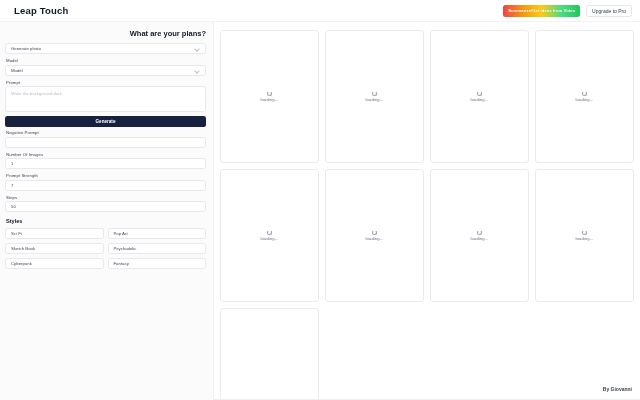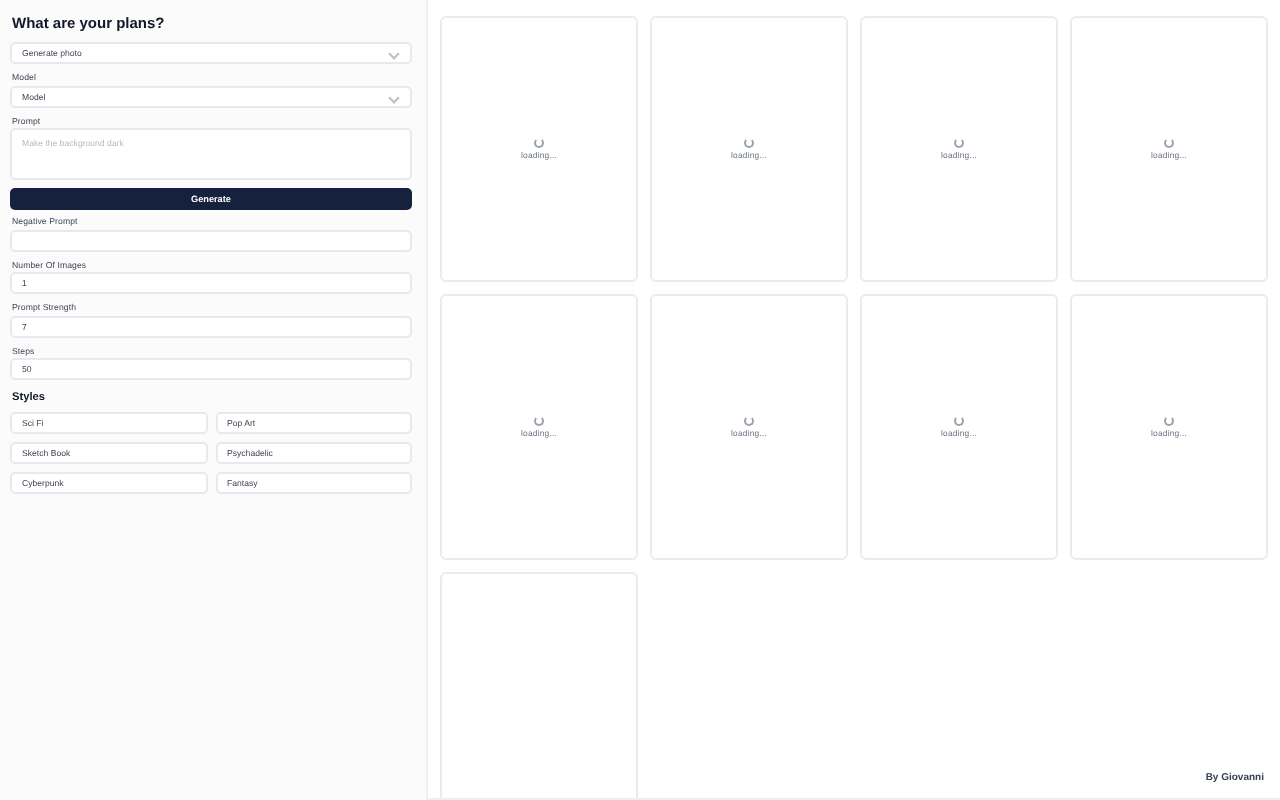--- a/index.html
+++ b/index.html
@@ -56,20 +56,21 @@
   .panel {
     width: 214px; flex: 0 0 214px;
     background: #fbfbfc;
     border-right: 1px solid #eef0f2;
     padding: 6px 7px 0 5px;
     overflow: hidden;
   }
   .panel-title {
     font-size: 7.5px; font-weight: 700; color: #111827;
     margin: 1px 0 5px 1px;
+    text-align: right;
   }
   .field { margin-bottom: 4px; }
   .field-label {
     font-size: 4.3px; font-weight: 400; color: #3f4654;
     margin: 0 0 1.5px 1px; letter-spacing: .05px;
   }
   .control {
     width: 100%; height: 11px;
     display: flex; align-items: center;
     padding: 0 5px;
@@ -175,20 +176,28 @@
   .scroll-edge {
     position: absolute; left: 0; right: 0; bottom: 0;
     height: 1px; background: #eceef0;
   }
 </style>
 </head>
 <body>
 
 <div class="app">
 
+  <div class="topbar">
+    <div class="brand">Leap Touch</div>
+    <div class="topbar-spacer"></div>
+    <div class="topbar-actions">
+      <button class="btn-promo">Summarize/Get ideas from Video</button>
+      <button class="btn-upgrade">Upgrade to Pro</button>
+    </div>
+  </div>
 
   <div class="body">
 
     <div class="panel">
 
       <div class="panel-title">What are your plans?</div>
 
       <div class="field">
         <div class="control select">
           <span class="val">Generate photo</span>

